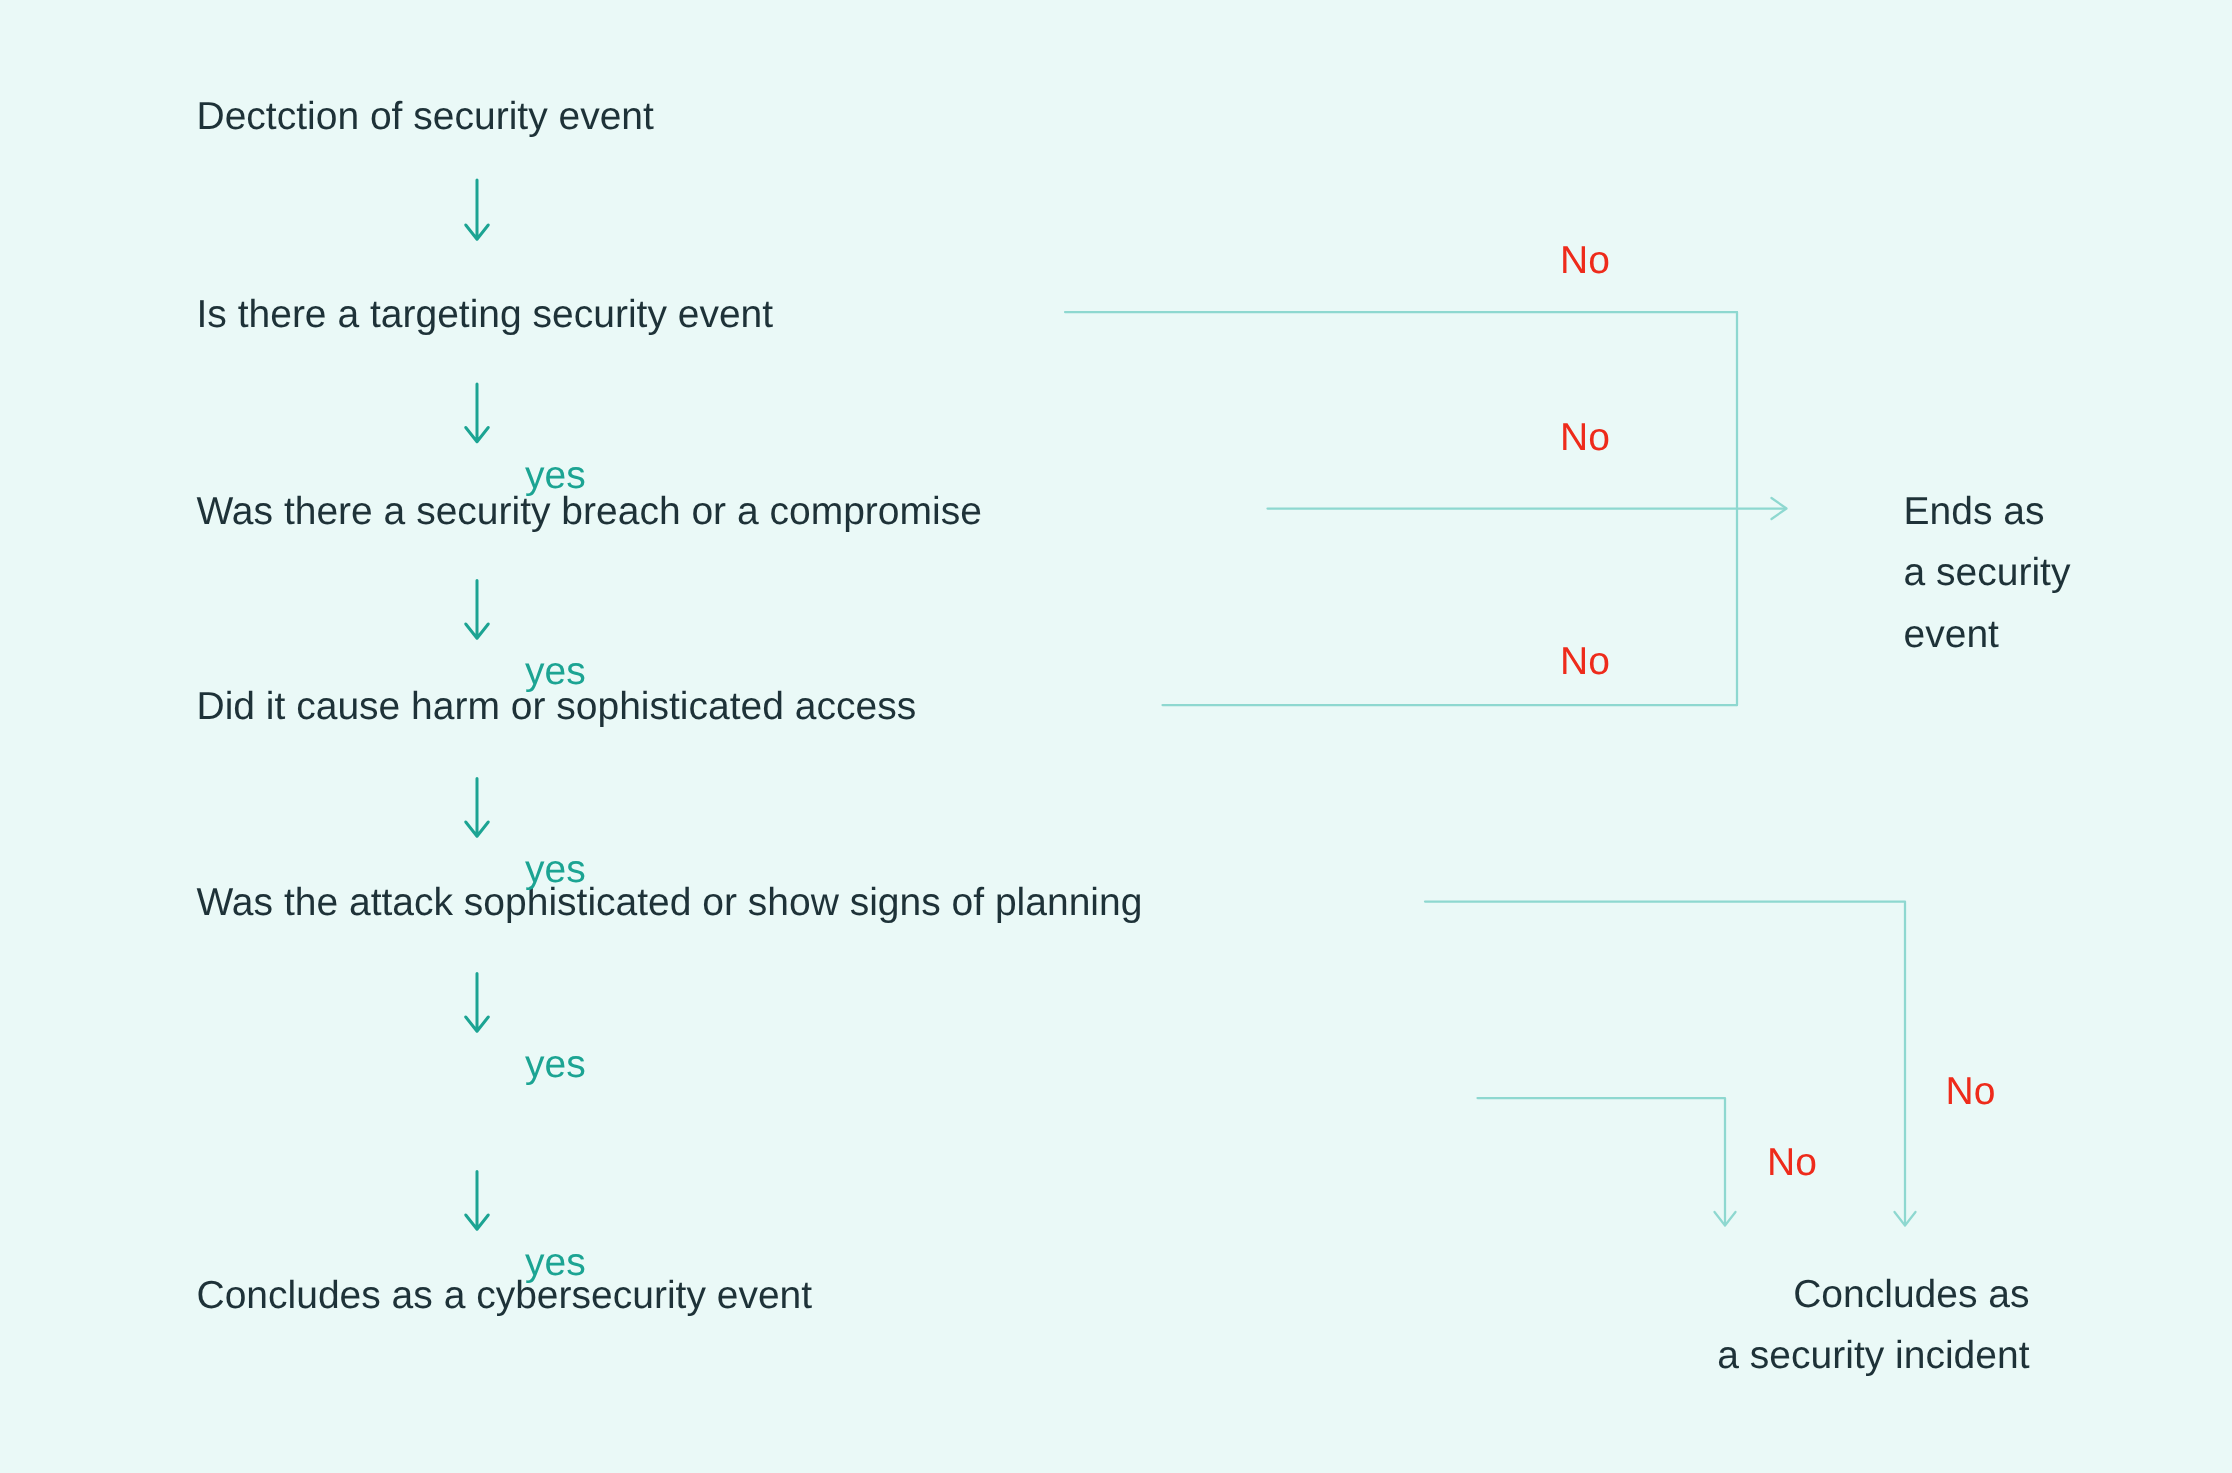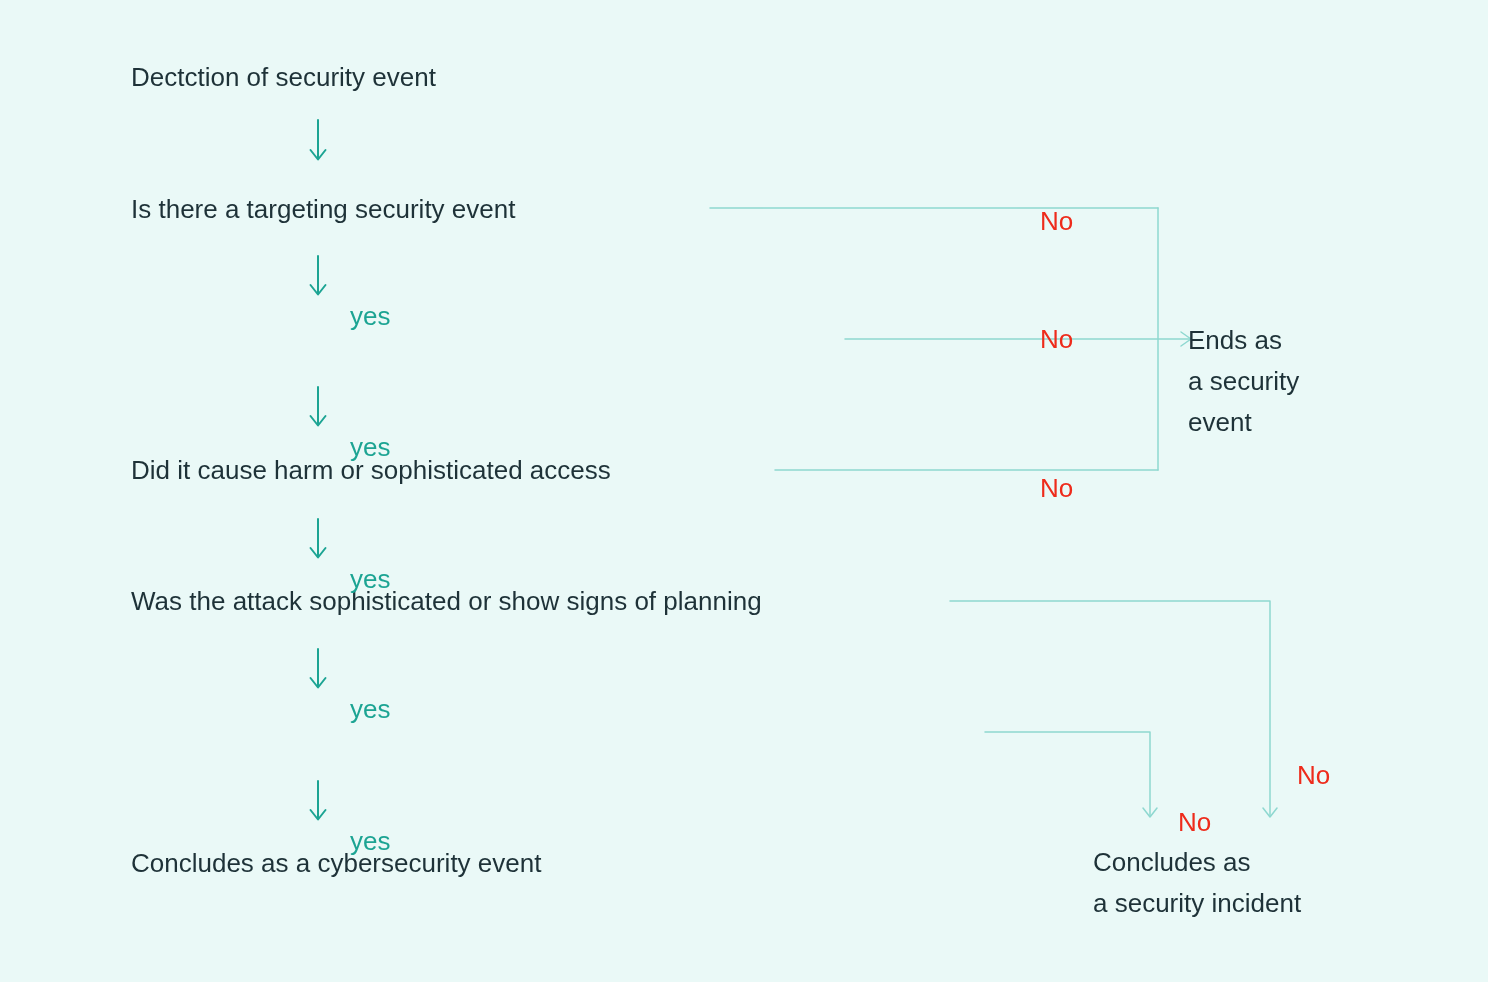--- a/index.html
+++ b/index.html
@@ -22,23 +22,23 @@
     }
     .txt {
       position: absolute;
       white-space: nowrap;
       font-size: 26px;
       font-weight: 500;
       color: #1E3238;
       line-height: 30px;
     }
     .yes { color: #1CA493; margin-top: 42px; }
-    .no  { color: #EE2B1B; margin-top: 48px; }
+    .no  { color: #EE2B1B; }
     .multiline { line-height: 41px; }
-    .center { text-align: left; white-space: nowrap; }
+    .center { text-align: right; white-space: nowrap; }
   </style>
 </head>
 <body>
 
 <div class="canvas">
 
   <svg class="overlay" viewBox="0 0 1488 982">
 
     <g stroke="#1CA493" stroke-width="2" fill="none" stroke-linecap="round" stroke-linejoin="round">
       <path d="M318 120 V159 M310.5 150 L318 159.5 L325.5 150"></path>
@@ -57,37 +57,38 @@
       <path d="M1181 332 L1191 339 L1181 346"></path>
       <path d="M950 601 H1270 V816"></path>
       <path d="M1263 808 L1270 817 L1277 808"></path>
       <path d="M985 732 H1150 V816"></path>
       <path d="M1143 808 L1150 817 L1157 808"></path>
     </g>
   </svg>
 
   <div class="txt" style="left:131px; top:62px">Dectction of security event</div>
   <div class="txt" style="left:131px; top:194px">Is there a targeting security event</div>
+  <div class="txt" style="left:131px; top:325px">Was there a security breach or a compromise</div>
   <div class="txt" style="left:131px; top:455px">Did it cause harm or sophisticated access</div>
   <div class="txt" style="left:131px; top:586px">Was the attack sophisticated or show signs of planning</div>
   <div class="txt" style="left:131px; top:848px">Concludes as a cybersecurity event</div>
 
   <div class="txt yes" style="left:350px; top:259px">yes</div>
   <div class="txt yes" style="left:350px; top:390px">yes</div>
   <div class="txt yes" style="left:350px; top:522px">yes</div>
   <div class="txt yes" style="left:350px; top:652px">yes</div>
   <div class="txt yes" style="left:350px; top:784px">yes</div>
 
   <div class="txt no" style="left:1040px; top:158px">No</div>
   <div class="txt no" style="left:1040px; top:276px">No</div>
   <div class="txt no" style="left:1040px; top:425px">No</div>
   <div class="txt no" style="left:1297px; top:712px">No</div>
   <div class="txt no" style="left:1178px; top:759px">No</div>
 
-  <div class="txt multiline" style="left:1188px; top:320px">
+  <div class="txt multiline" style="left:1269px; top:320px">
     <div>Ends as</div>
     <div>a security</div>
     <div>event</div>
   </div>
 
   <div class="txt multiline center" style="left:1093px; top:842px; width:260px">
     <div>Concludes as</div>
     <div>a security incident</div>
   </div>
 

